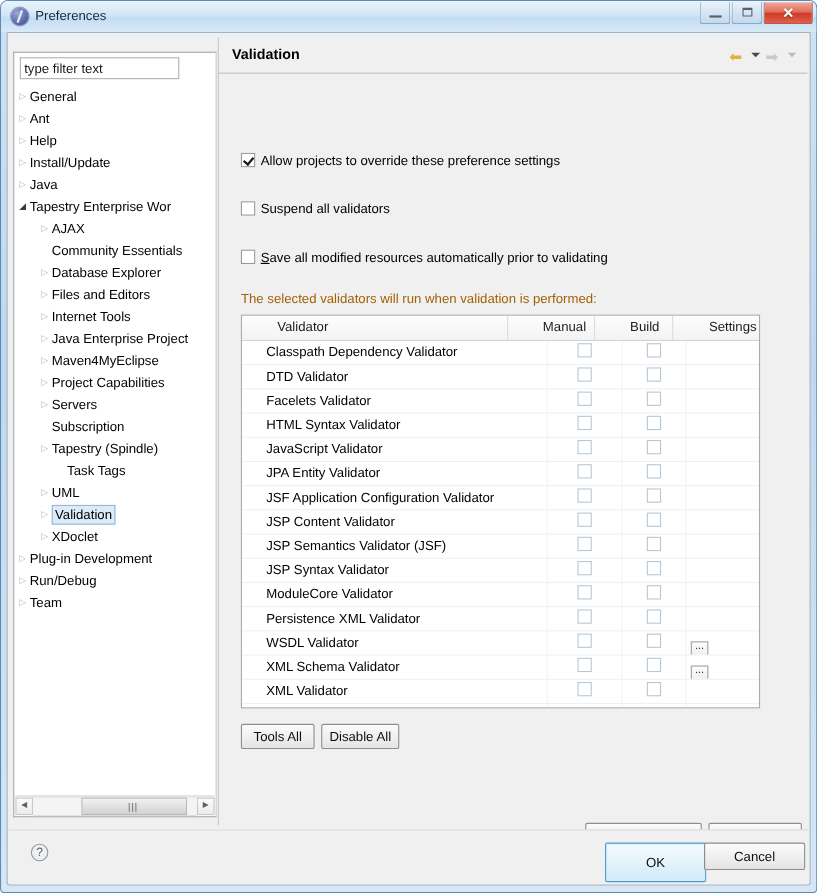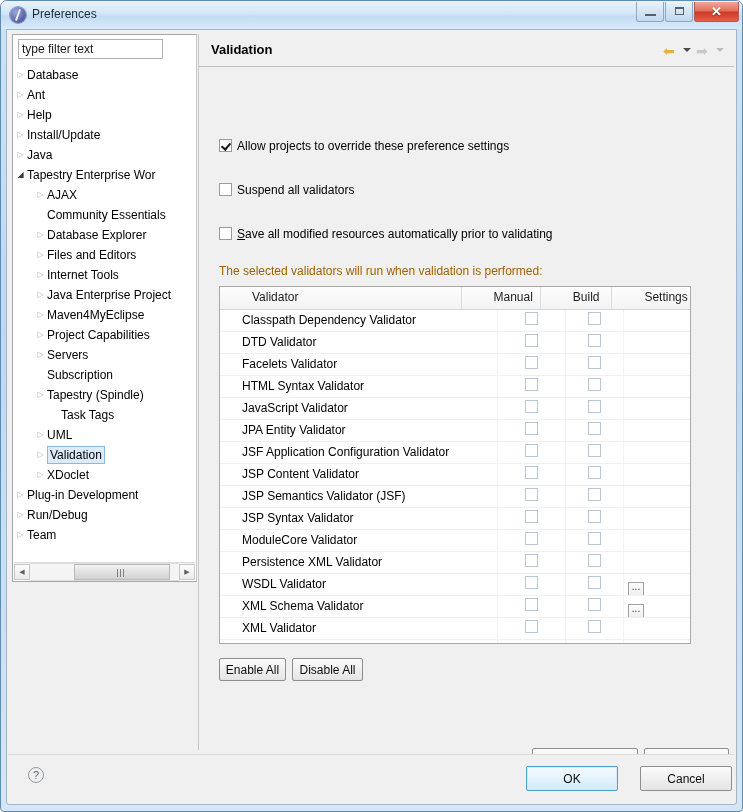--- a/index.html
+++ b/index.html
@@ -119,23 +119,23 @@
     height: 776px;
     box-sizing: border-box;
     background: #f0f0f0;
     border: 1px solid #9fb6c9;
     border-radius: 0 0 3px 3px;
   }
 
   
   .tree-panel {
     position: absolute;
-    left: 5px; top: 4px;
+    left: 5px; top: 17px;
     width: 185px;
-    height: 548px;
+    height: 696px;
     box-sizing: border-box;
     background: #ffffff;
     border: 1px solid #a6a6a6;
     border-right: 1px solid #c7c7c7;
     overflow: hidden;
   }
   .filter-box {
     position: absolute;
     left: 5px; top: 4px;
     width: 145px;
@@ -444,22 +444,22 @@
     box-sizing: border-box;
     border: 1px solid #8e9aa3;
     border-radius: 50%;
     color: #55626e;
     font-size: 11px;
     text-align: center;
     line-height: 14px;
   }
   #ok-btn {
     position: absolute;
-    left: 518px; top: 11px;
-    width: 92px; height: 25px;
+    left: 542px; top: 11px;
+    width: 92px; height: 36px;
     border: 1px solid #4f9ed0;
     box-shadow: inset 0 0 0 1px #d6eaf8;
     background: linear-gradient(to bottom, #f3fafe 0%, #e6f4fc 45%, #cfeafa 100%);
   }
   #cancel-btn {
     position: absolute;
     left: 632px; top: 11px;
     width: 92px; height: 25px;
   }
 </style>
@@ -483,21 +483,21 @@
           <span class="x-glyph">✕</span>
         </div>
       </div>
     </div>
 
     <div class="client">
 
       <div class="tree-panel">
         <input class="filter-box" type="text" value="type filter text" style="">
         <div class="tree" id="tree-container">
-            <div class="tree-row"><span class="arrow collapsed" style="left: 1px;">▷</span><span class="tree-label" style="margin-left: 14px;">Database</span></div>
+            <div class="tree-row"><span class="arrow collapsed" style="left: 1px;">▷</span><span class="tree-label" style="margin-left: 14px;">General</span></div>
             <div class="tree-row"><span class="arrow collapsed" style="left: 1px;">▷</span><span class="tree-label" style="margin-left: 14px;">Ant</span></div>
             <div class="tree-row"><span class="arrow collapsed" style="left: 1px;">▷</span><span class="tree-label" style="margin-left: 14px;">Help</span></div>
             <div class="tree-row"><span class="arrow collapsed" style="left: 1px;">▷</span><span class="tree-label" style="margin-left: 14px;">Install/Update</span></div>
             <div class="tree-row"><span class="arrow collapsed" style="left: 1px;">▷</span><span class="tree-label" style="margin-left: 14px;">Java</span></div>
             <div class="tree-row"><span class="arrow expanded" style="left: 1px;">◢</span><span class="tree-label" style="margin-left: 14px;">Tapestry Enterprise Wor</span></div>
             <div class="tree-row"><span class="arrow collapsed" style="left: 21px;">▷</span><span class="tree-label" style="margin-left: 34px;">AJAX</span></div>
             <div class="tree-row"><span class="tree-label" style="margin-left: 34px;">Community Essentials</span></div>
             <div class="tree-row"><span class="arrow collapsed" style="left: 21px;">▷</span><span class="tree-label" style="margin-left: 34px;">Database Explorer</span></div>
             <div class="tree-row"><span class="arrow collapsed" style="left: 21px;">▷</span><span class="tree-label" style="margin-left: 34px;">Files and Editors</span></div>
             <div class="tree-row"><span class="arrow collapsed" style="left: 21px;">▷</span><span class="tree-label" style="margin-left: 34px;">Internet Tools</span></div>
@@ -658,21 +658,21 @@
               </div>
               <div class="vt-filler">
                 <div class="cell c-validator"></div>
                 <div class="cell c-manual"></div>
                 <div class="cell c-build"></div>
                 <div class="cell c-settings last"></div>
               </div>
             </div>
         </div>
 
-        <button class="btn" id="enable-all">Enable All</button>
+        <button class="btn" id="enable-all">Tools All</button>
         <button class="btn" id="disable-all">Disable All</button>
         <button class="btn" id="restore-defaults">Restore <span class="mnemonic">D</span>efaults</button>
         <button class="btn" id="apply-btn"><span class="mnemonic">A</span>pply</button>
       </div>
 
       <div class="bottom-bar">
         <div class="help-icon">?</div>
         <button class="btn" id="ok-btn">OK</button>
         <button class="btn" id="cancel-btn">Cancel</button>
       </div>

